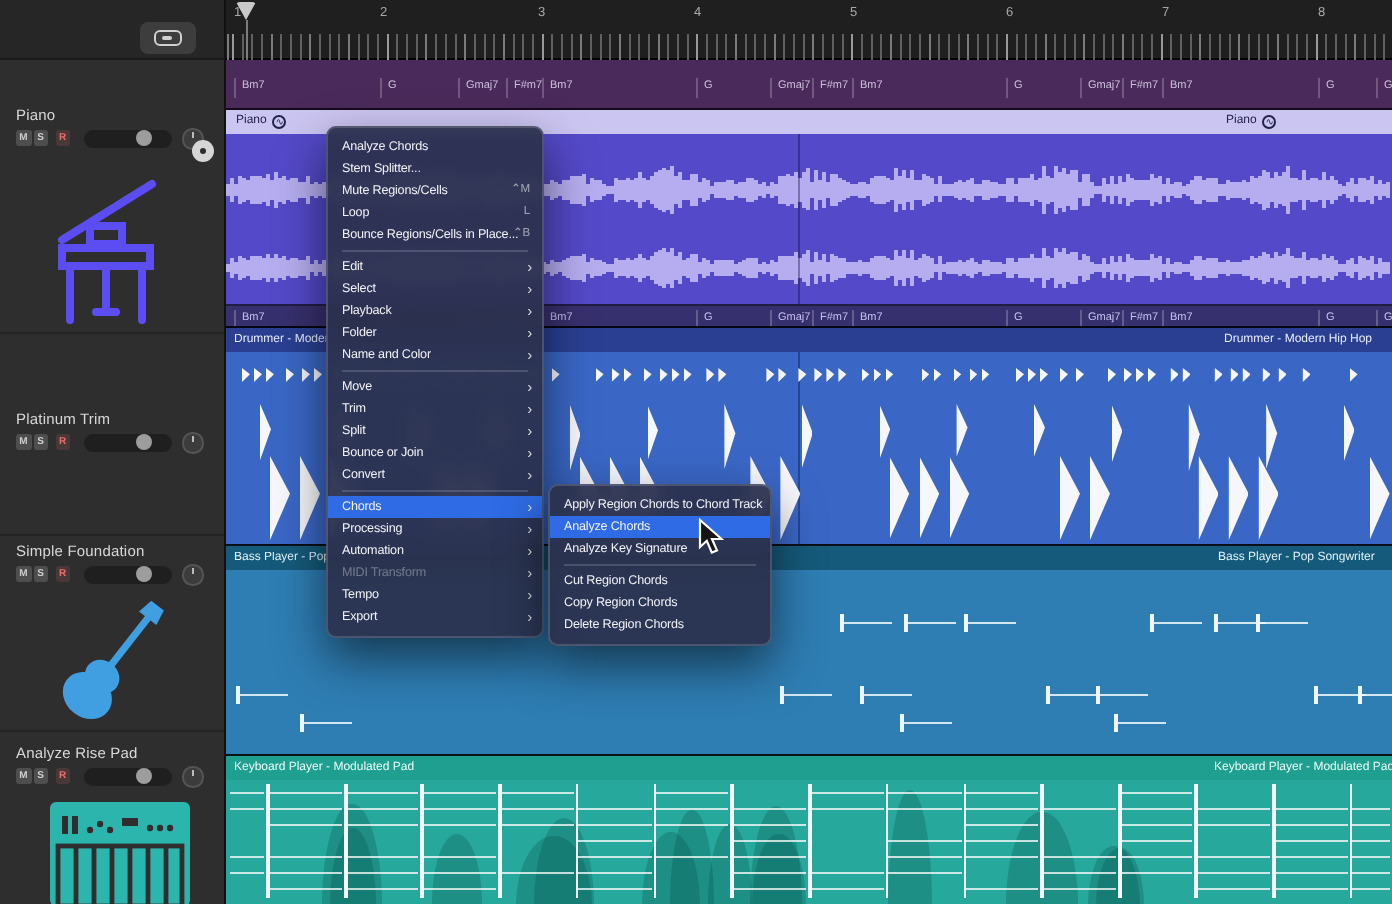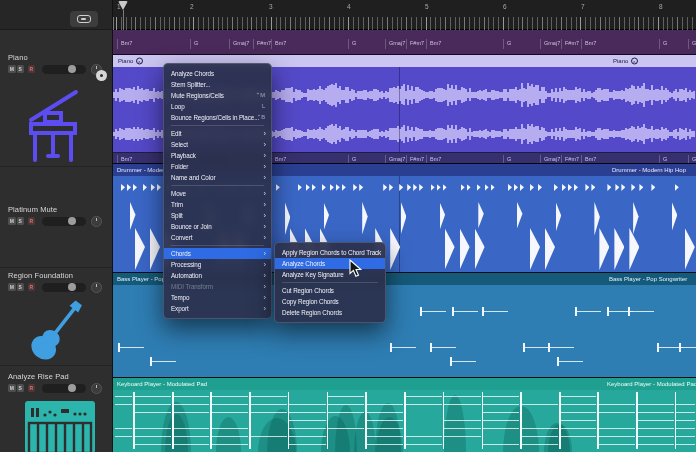--- a/index.html
+++ b/index.html
@@ -123,35 +123,35 @@
           <line x1="11" y1="50" x2="11" y2="75"></line>
           <line x1="29" y1="50" x2="29" y2="68"></line>
           <line x1="24" y1="71" x2="34" y2="71"></line>
           <line x1="47" y1="50" x2="47" y2="75"></line>
         </g>
       </svg>
     </div>
     <div class="hdivider" style="top:166px"></div>
 
     <div class="track-head" style="top:205px">
-      <div class="t-name">Platinum Mute</div>
+      <div class="t-name">Platinum Trim</div>
       <div class="t-controls">
         <span class="tbtn b-m">M</span>
         <span class="tbtn b-s">S</span>
         <span class="tbtn rec">R</span>
         <span class="vslider">
             <span class="vknob"></span>
           </span>
         <span class="pan"></span>
       </div>
     </div>
     <div class="hdivider" style="top:267px"></div>
 
     <div class="track-head" style="top:271px">
-      <div class="t-name">Region Foundation</div>
+      <div class="t-name">Simple Foundation</div>
       <div class="t-controls">
         <span class="tbtn b-m">M</span>
         <span class="tbtn b-s">S</span>
         <span class="tbtn rec">R</span>
         <span class="vslider">
             <span class="vknob"></span>
           </span>
         <span class="pan"></span>
       </div>
       <svg class="track-icon" style="left:24px; top:24px" width="64" height="74" viewBox="0 0 64 74">

